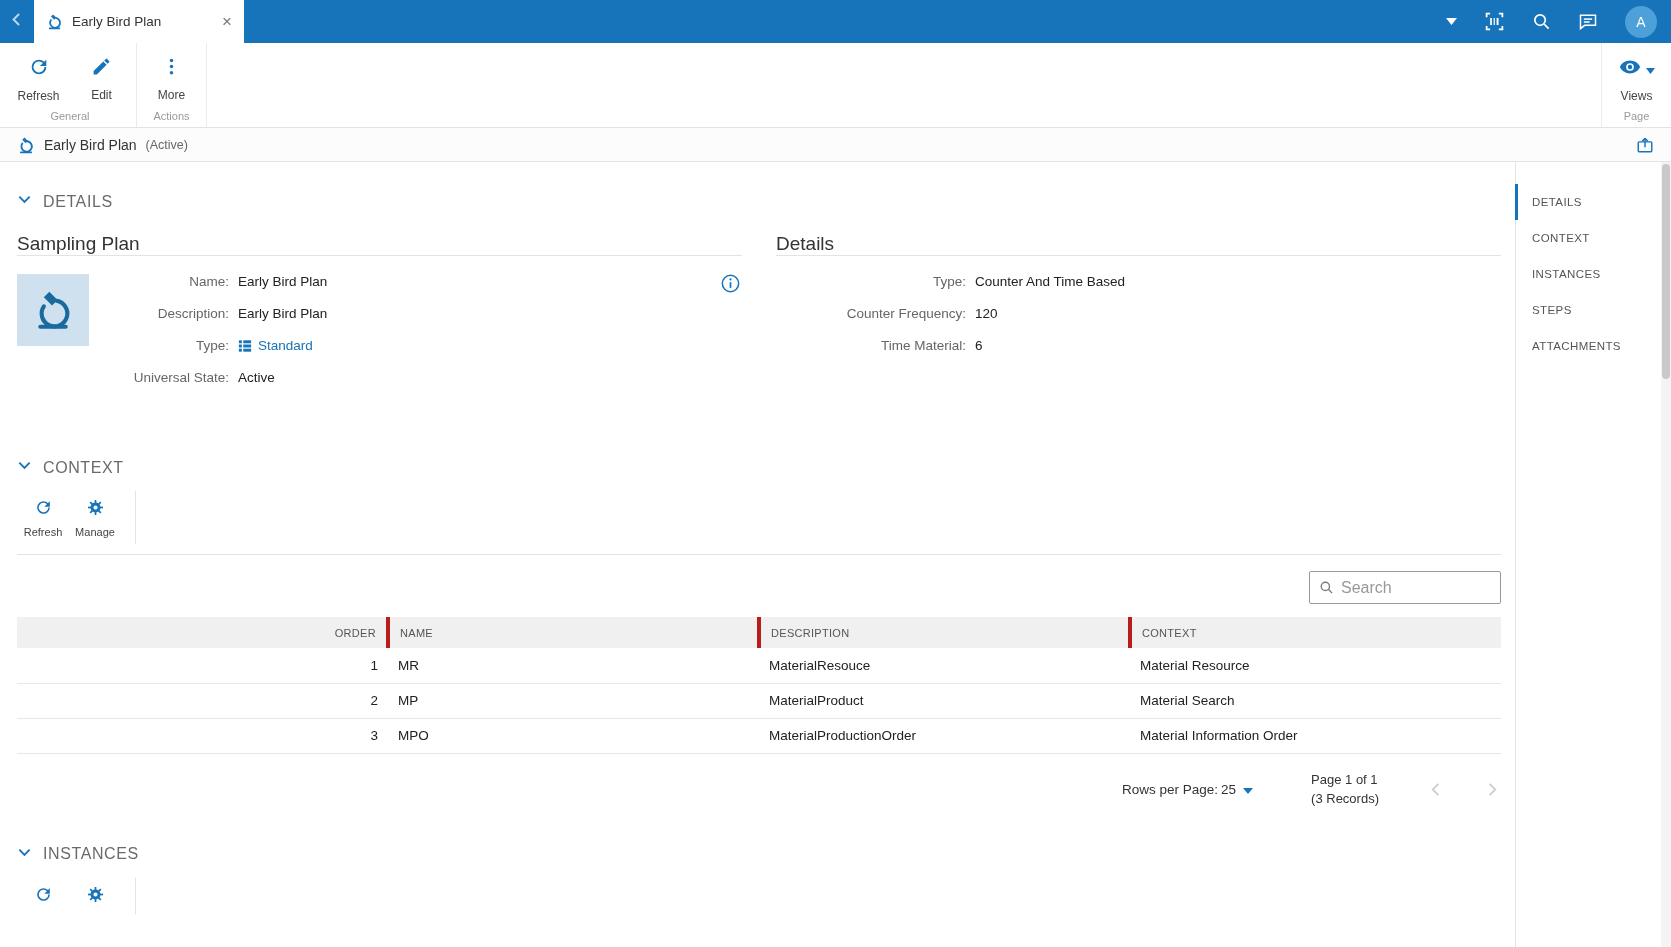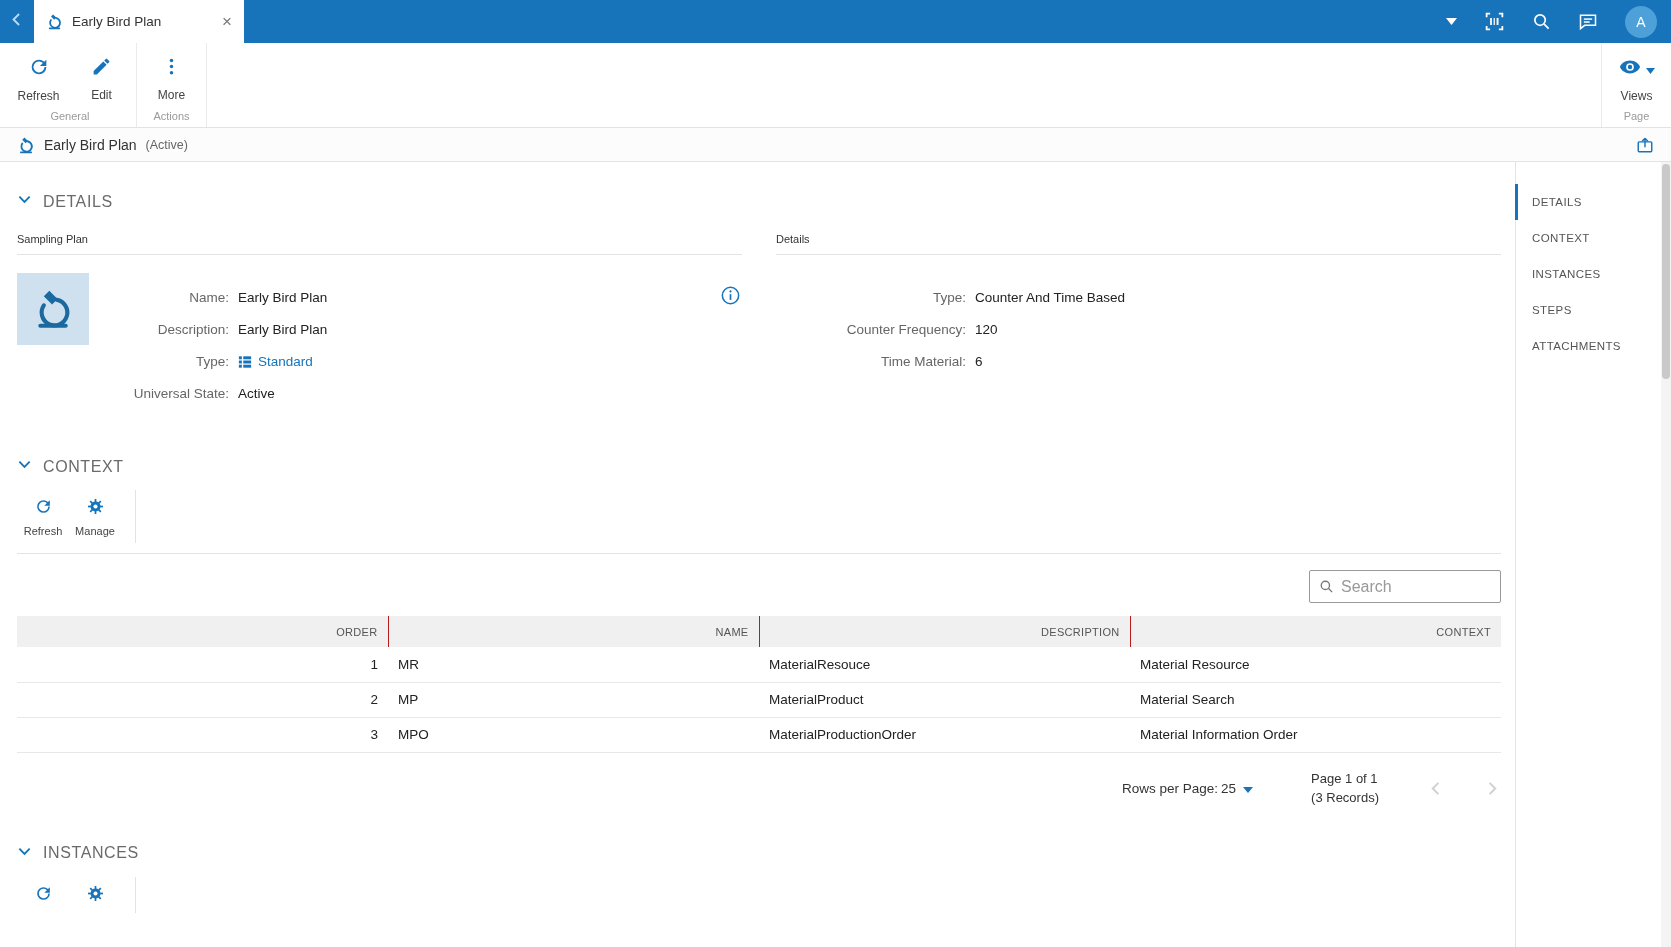--- a/index.html
+++ b/index.html
@@ -42,25 +42,25 @@
   .scroll-thumb{position:absolute;top:2px;left:1px;width:8px;height:215px;background:#c9c9c9;border-radius:4px;cursor:pointer}
 
   
   .section-header{display:flex;align-items:center;gap:11px;cursor:pointer;width:max-content}
   .section-header .txt{font-size:16px;color:#6a6a6a;letter-spacing:.6px}
   #details-section .section-header{margin-top:30px}
   #context-section .section-header{margin-top:56px}
   #instances-section .section-header{margin-top:36px}
 
   .details-grid{display:grid;grid-template-columns:1fr 1fr;column-gap:34px;margin-top:22px;padding-right:14px}
-  .panel-title{font-size:11px;color:#333;padding-bottom:9px;border-bottom:1px solid #e3e3e3}
+  .panel-title{font-size:19px;color:#333;border-bottom:1px solid #e3e3e3}
   .panel-body{display:flex;padding-top:18px}
   .icon-box{width:72px;height:72px;background:#cfe1ef;display:flex;align-items:center;justify-content:center;flex:none;margin-right:10px}
   .fields{flex:1;display:flex;flex-direction:column}
-  .frow{display:flex;align-items:flex-end;min-height:32px}
+  .frow{display:flex;align-items:flex-start;min-height:32px}
   .flabel{width:130px;text-align:right;color:#666;font-size:13.5px;flex:none}
   .flabel.wide{width:190px}
   .fvalue{margin-left:9px;font-size:13.5px;color:#222;display:flex;align-items:center;gap:6px}
   .link{color:#1673b8;cursor:pointer}
   .info-btn{margin-left:auto;margin-right:2px;display:flex;cursor:pointer}
 
   
   .mini-toolbar{display:flex;margin-top:14px;width:max-content;padding-right:14px;border-right:1px solid #e3e3e3}
   .mini-btn{width:52px;display:flex;flex-direction:column;align-items:center;gap:5px;padding:7px 0 6px;cursor:pointer}
   .mini-btn .lbl{font-size:11px;color:#444}
@@ -70,21 +70,21 @@
   .searchbox{width:192px;height:33px;border:1px solid #999;border-radius:2px;display:flex;align-items:center;padding:0 9px;gap:7px;background:#fff}
   .searchbox input{border:none;outline:none;flex:1;min-width:0;font-size:16px;font-family:Liberation Sans, sans-serif;color:#333;background:transparent}
   .searchbox input::placeholder{color:#999}
 
   .table-title-row{display:flex;align-items:center;margin-top:27px;padding-right:14px}
   .table-title{font-size:15px;color:#222}
   .table-icons{margin-left:auto;display:flex;align-items:center;gap:22px}
   .table-icons > span{display:flex;cursor:pointer}
 
   table{width:calc(100% - 14px);border-collapse:collapse;margin-top:13px}
-  thead th{background:#f0f0f0;font-size:11px;color:#555;font-weight:normal;height:31px;padding:0 10px;text-align:right;border-left:1px solid #b91c1c;letter-spacing:.3px;cursor:pointer}
+  thead th{background:#f0f0f0;font-size:11px;color:#555;font-weight:normal;height:31px;padding:0 10px;text-align:left;border-left:4px solid #b91c1c;letter-spacing:.3px;cursor:pointer}
   thead th:first-child{border-left:none;text-align:right}
   tbody td{height:35px;padding:0 10px;font-size:13.5px;color:#222;border-bottom:1px solid #e8e8e8}
   tbody td:first-child{text-align:right}
   tbody tr{cursor:pointer}
 
   .pagination{display:flex;align-items:center;justify-content:flex-end;margin-top:16px;padding-right:14px}
   .rpp{display:flex;align-items:center;gap:7px;font-size:13.5px;color:#333;cursor:pointer}
   .pageinfo{margin-left:58px;font-size:13px;color:#333;line-height:1.5}
   .pager{margin-left:48px;display:flex;gap:36px}
   .pager span{display:flex;cursor:default}

